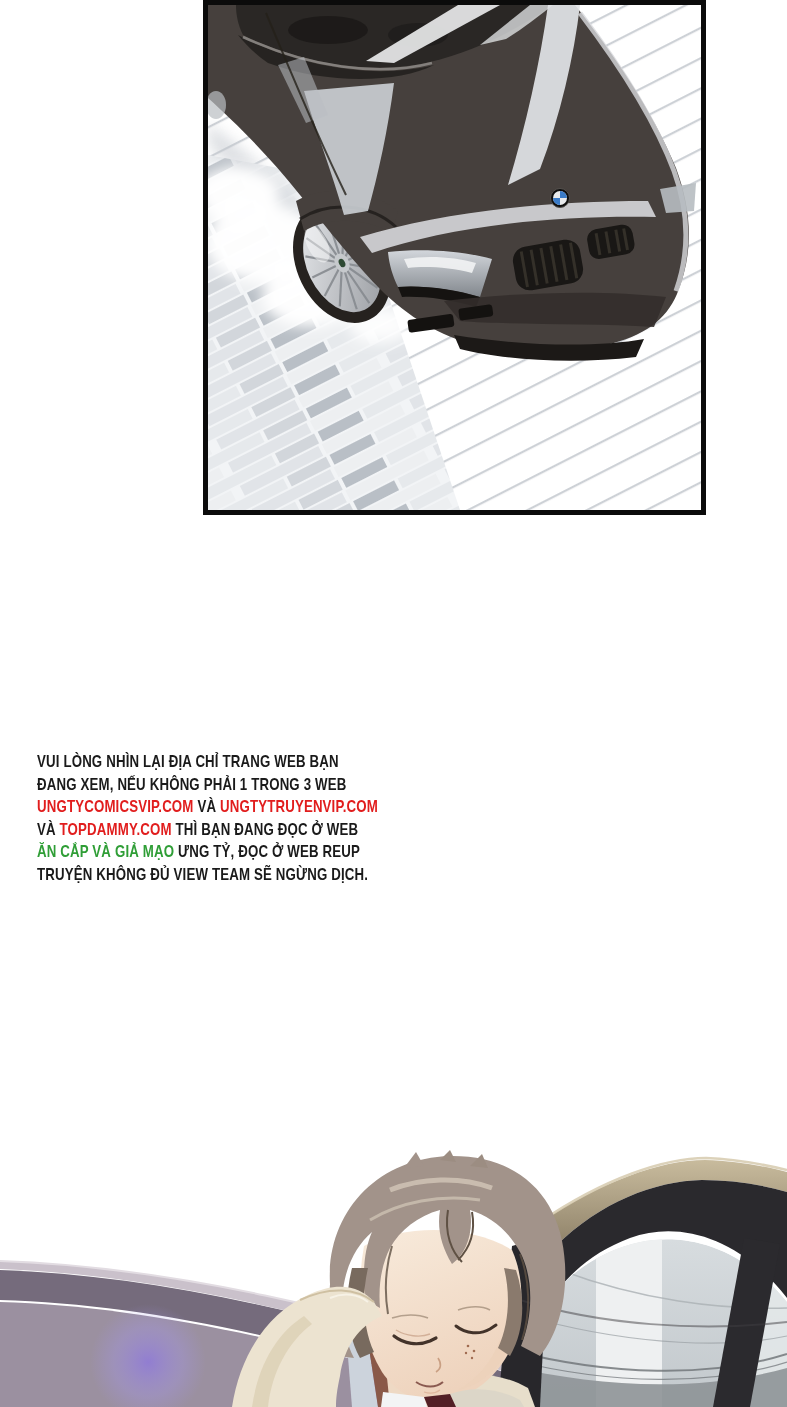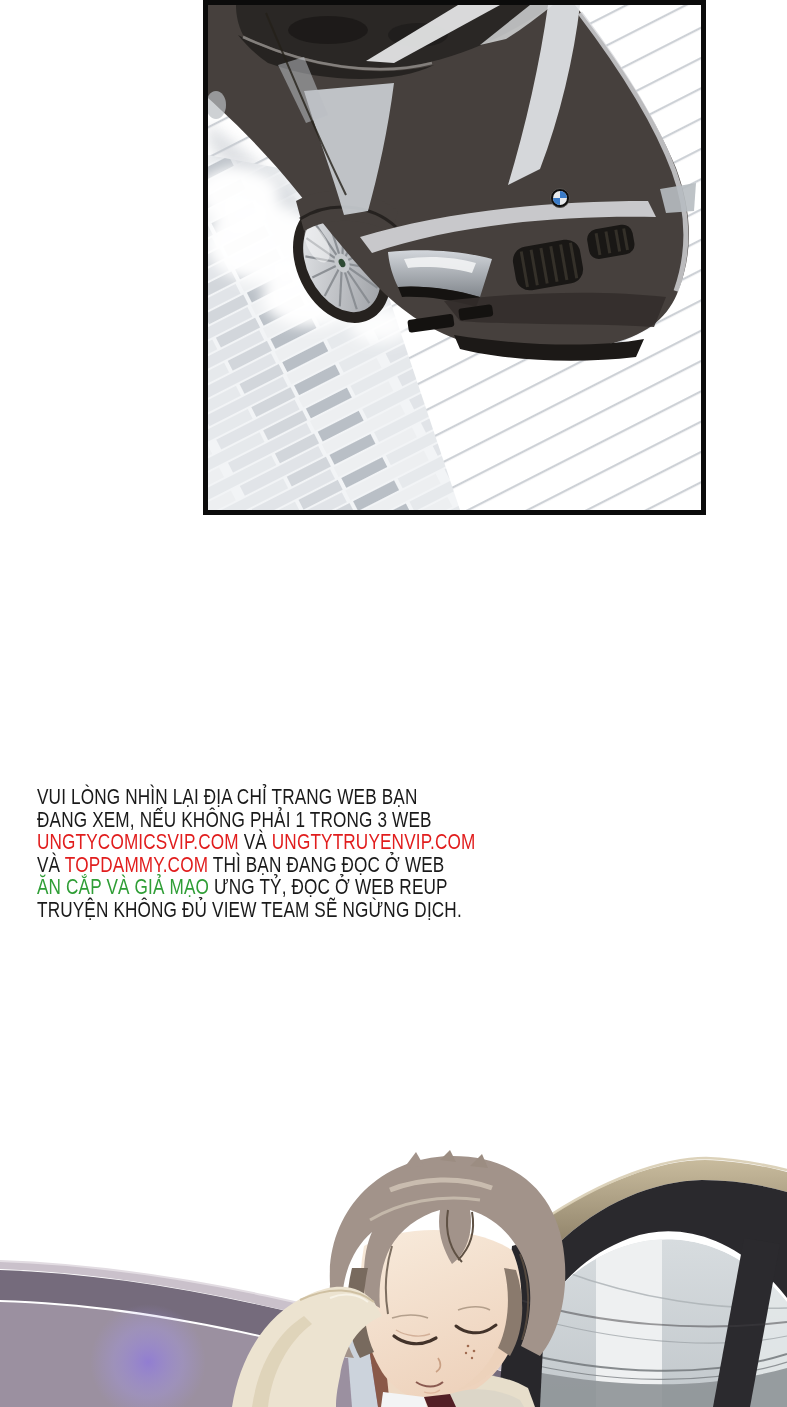--- a/index.html
+++ b/index.html
@@ -6,22 +6,22 @@
   .page{
     position:relative;width:787px;height:1407px;background:#ffffff;
     overflow:hidden;font-family:"Liberation Sans",sans-serif;
   }
   .panel-top{
     position:absolute;left:203px;top:0;width:503px;height:515px;
     border:5px solid #0b0b0b;box-sizing:border-box;background:#ffffff;
   }
   .panel-top svg{display:block;width:493px;height:505px;}
   .warning-block{
-    position:absolute;left:37px;top:786px;width:430px;
-    font-weight:normal;font-size:22px;line-height:22.5px;color:#1a1a1a;
+    position:absolute;left:37px;top:751px;width:430px;
+    font-weight:bold;font-size:17px;line-height:22.5px;color:#1a1a1a;
   }
   .warn-line{
     white-space:nowrap;transform:scaleX(0.78);transform-origin:0 50%;
     letter-spacing:0.2px;
   }
   .artwork-bottom{
     position:absolute;left:0;top:1150px;width:787px;height:257px;
   }
   .artwork-bottom svg{display:block;width:787px;height:257px;}
 </style>

